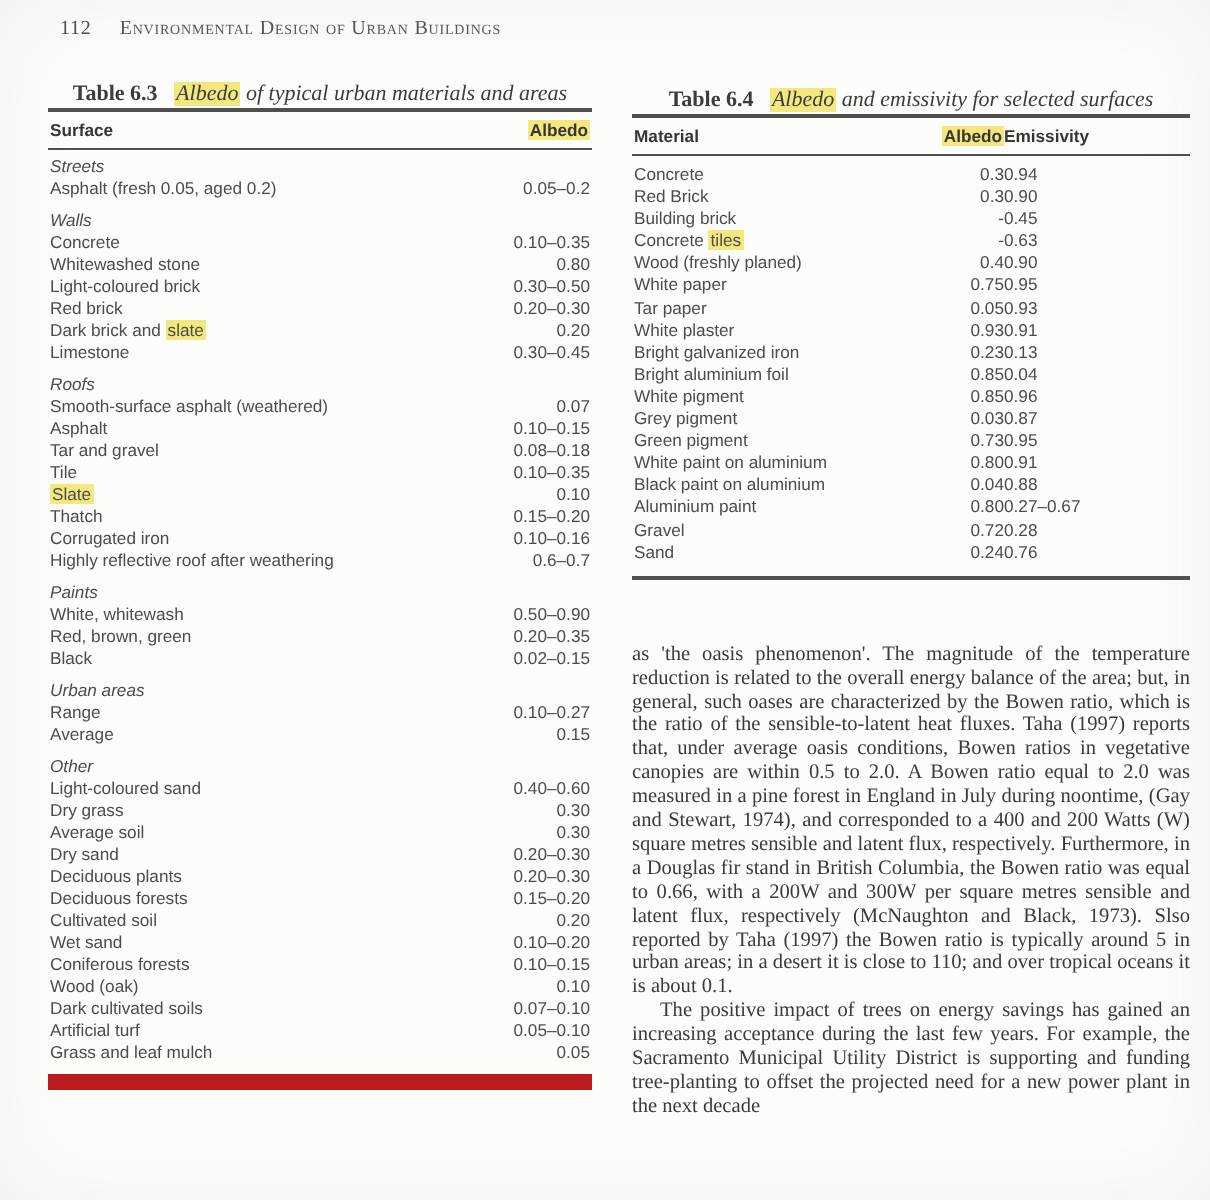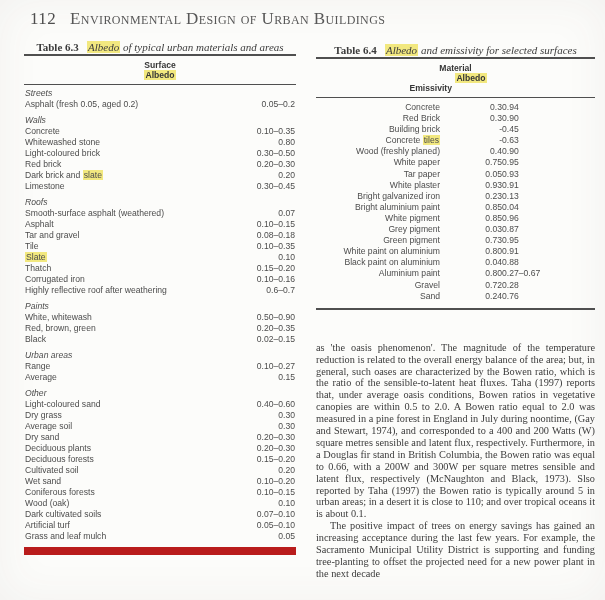--- a/index.html
+++ b/index.html
@@ -7,21 +7,21 @@
   .page {
     position:relative; width:605px; height:600px; margin:0 auto;
     background:#fcfcfa; overflow:hidden; color:#474747;
     font-family:"Liberation Sans", sans-serif;
     box-shadow: inset 0 0 45px rgba(80,75,60,0.06);
   }
   
   .running-head {
     position:absolute; top:9px; left:30px;
     font-family:"Liberation Serif", serif; color:#575757;
-    font-size:17px; letter-spacing:0.4px; white-space:nowrap;text-align:center;
+    font-size:10px; letter-spacing:0.4px; white-space:nowrap;text-align:center;
   }
   .running-head .pagenum { margin-right:14px; color:#4e4e4e; }
   .running-head .rh-title { font-variant:small-caps; }
 
   
   .col-left  { position:absolute; left:24px;  top:41px; width:272px; }
   .col-right { position:absolute; left:316px; top:44px; width:279px; }
 
   
   .table-title {
@@ -29,35 +29,35 @@
     font-size:11px; color:#3c3c3c; margin-bottom:1px; white-space:nowrap;
   }
   .table-title .tlabel { font-weight:bold; font-style:normal; }
   .table-title .trest  { font-style:italic; }
   mark.hl { background:var(--hl,#f2e87f); color:inherit; padding:0 1px; }
 
   
   .thead {
     display:flex; align-items:center;
     border-top:2px solid #4f4f4f; border-bottom:1.5px solid #4f4f4f;
-    font-weight:bold; font-size:8.6px; color:#363636; padding:4px 1px;flex-direction:column;
+    font-weight:bold; font-size:8.6px; color:#363636; padding:4px 1px;
   }
   .thead .h-left { flex:1; }
   .thead .h-right { text-align:right; }
 
   
   .rows63 { border-bottom:8px solid #b91c1c; padding:3px 1px 5px 1px; }
   .trow { display:flex; justify-content:space-between; font-size:8.6px; line-height:11px; color:#4c4c4c; }
   .group-label { font-style:italic; font-size:8.6px; line-height:11px; color:#4c4c4c; margin-top:5px; }
   .rows63 > .group:first-child .group-label { margin-top:0; }
 
   
   .rows64 { border-bottom:2px solid #4f4f4f; padding:4px 1px 6px 1px; }
   .trow4 { display:flex; font-size:8.6px; line-height:11.1px; color:#4c4c4c; }
-  .c-mat { flex:1; text-align:right; }
+  .c-mat { flex:1; text-align:left; }
   .c-alb { width:62px; text-align:right; }
   .c-emi { width:92px; }
   .thead4 { padding:4px 1px; }
 
   
   .source { font-size:7.9px; color:#5a5a5a; margin-top:6px; letter-spacing:0.1px; }
   .source .src-label { font-style:italic; }
 
   
   .bodytext {
@@ -291,21 +291,21 @@
           <span class="c-mat">White plaster</span>
           <span class="c-alb">0.93</span>
           <span class="c-emi">0.91</span>
         </div>
         <div class="trow4">
           <span class="c-mat">Bright galvanized iron</span>
           <span class="c-alb">0.23</span>
           <span class="c-emi">0.13</span>
         </div>
         <div class="trow4">
-          <span class="c-mat">Bright aluminium paint</span>
+          <span class="c-mat">Bright aluminium foil</span>
           <span class="c-alb">0.85</span>
           <span class="c-emi">0.04</span>
         </div>
         <div class="trow4">
           <span class="c-mat">White pigment</span>
           <span class="c-alb">0.85</span>
           <span class="c-emi">0.96</span>
         </div>
         <div class="trow4">
           <span class="c-mat">Grey pigment</span>

